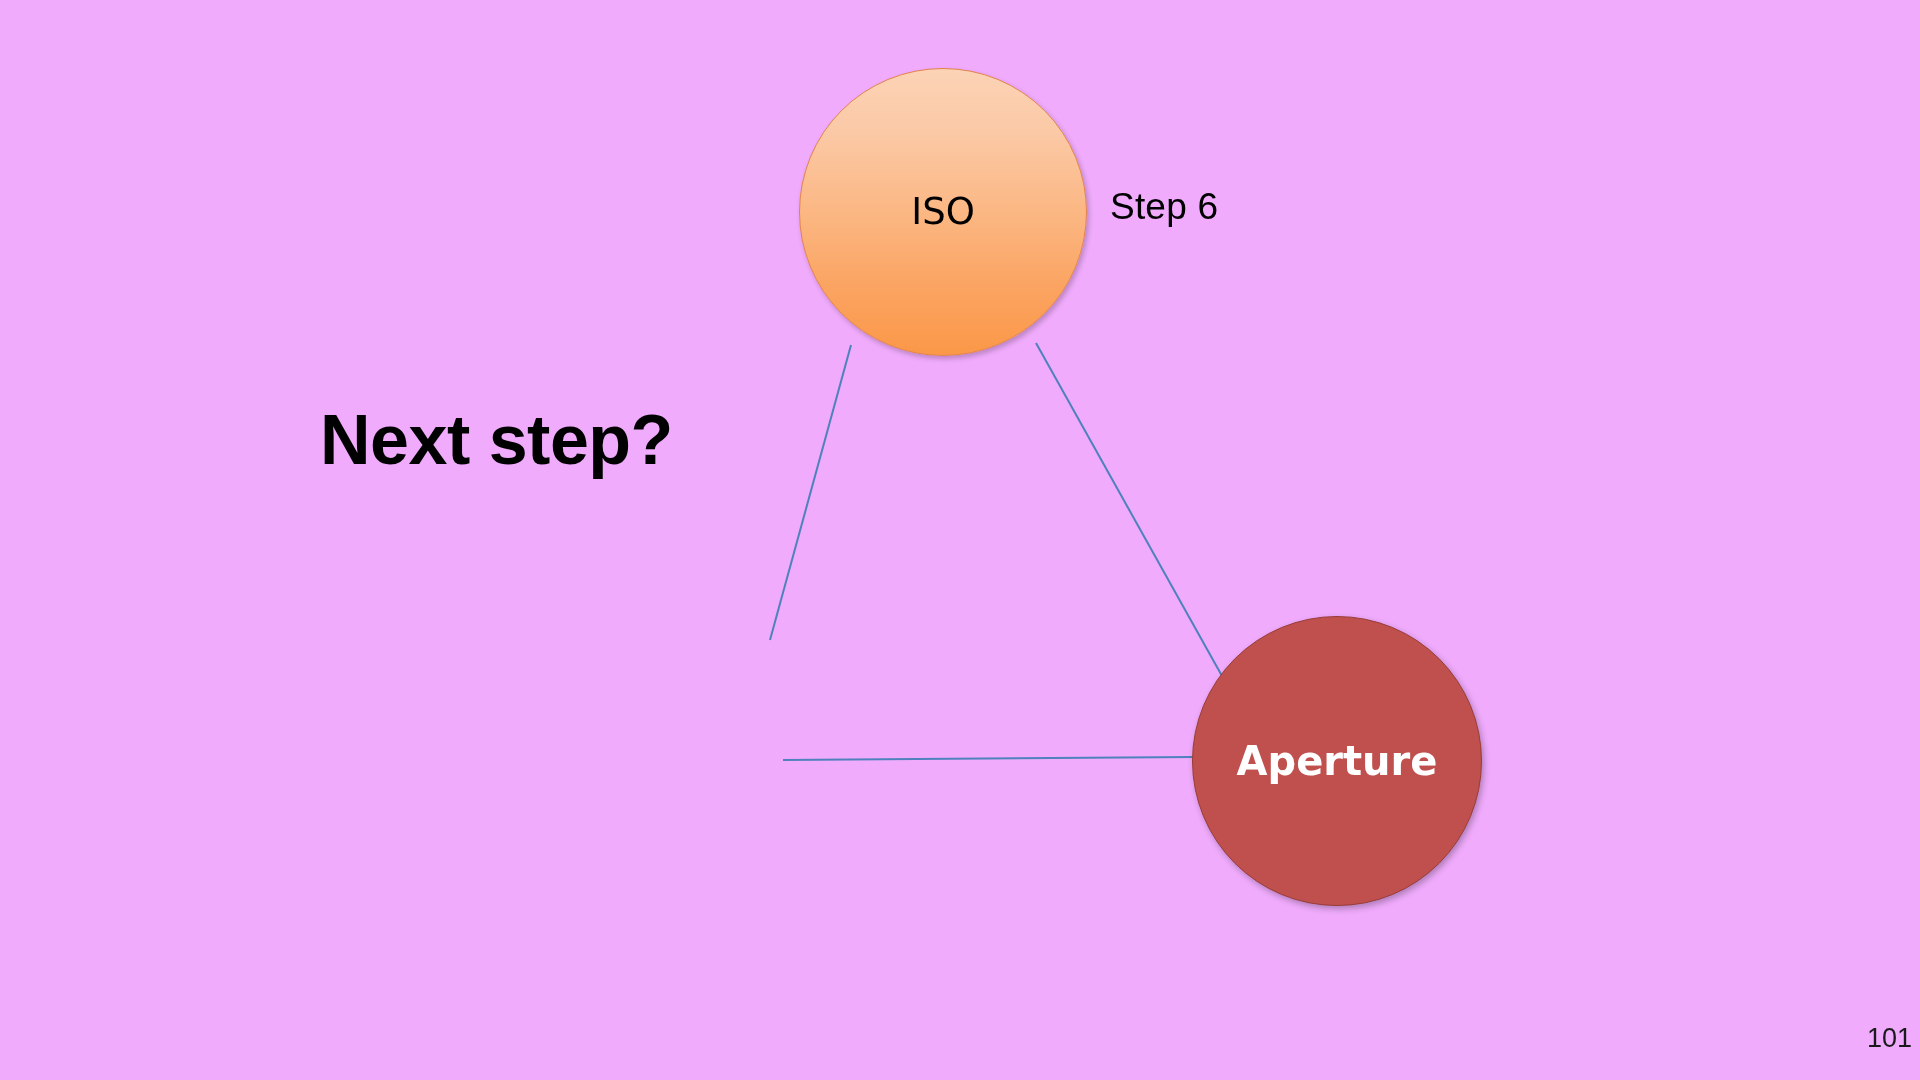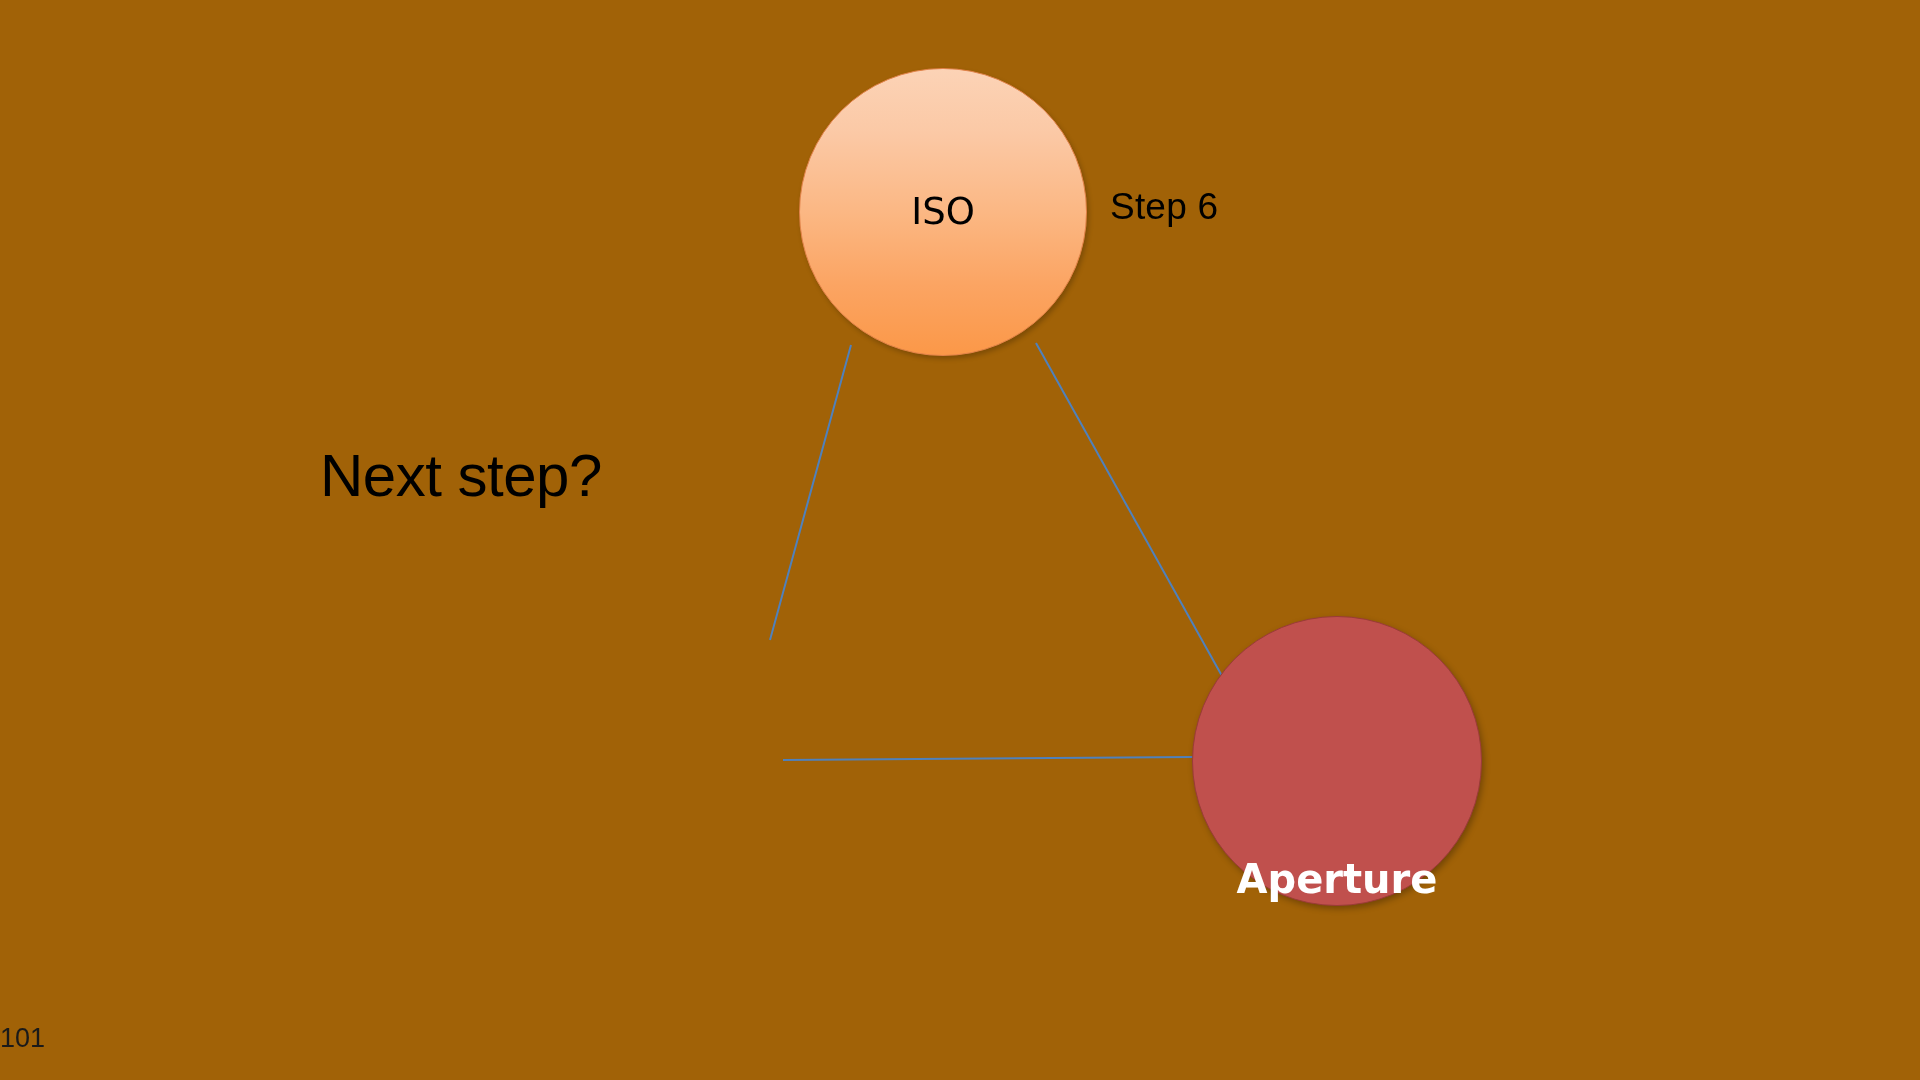--- a/index.html
+++ b/index.html
@@ -8,21 +8,21 @@
     padding: 0;
     background: #ffffff;
   }
   body {
     font-family: "Liberation Sans", sans-serif;
   }
   #slide {
     position: relative;
     width: 1920px;
     height: 1080px;
-    background: #a16207;
+    background: #f0abfc;
     overflow: hidden;
   }
 
   
   #connector-layer {
     position: absolute;
     left: 0;
     top: 0;
     width: 1920px;
     height: 1080px;
@@ -82,51 +82,49 @@
     left: 492px;
     top: 612px;
     width: 292px;
     height: 292px;
   }
   #node-aperture {
     left: 1192px;
     top: 616px;
     width: 290px;
     height: 290px;
-    align-items: flex-end;
   }
 
   
   .free-text {
     position: absolute;
     color: #000000;
     white-space: pre;
   }
   #step-label {
     left: 1110px;
     top: 186px;
     font-family: "Liberation Sans", sans-serif;
     font-size: 37px;
     font-weight: 400;
     letter-spacing: 0.2px;
   }
   #next-step-text {
     left: 320px;
     top: 400px;
     font-family: "Liberation Sans", sans-serif;
-    font-size: 60px;
-    font-weight: 400;
+    font-size: 70px;
+    font-weight: 700;
     letter-spacing: -0.5px;
-    margin-top: 41px;
   }
   #page-number {
     left: 0;
     top: 1023px;
     width: 1912px;
-    text-align: left;
+    text-align: right;
     font-family: "Liberation Sans", sans-serif;
     font-size: 27px;
     font-weight: 400;
     color: #1a1a1a;
   }
 </style>
 </head>
 <body>
 
 <div id="slide">

